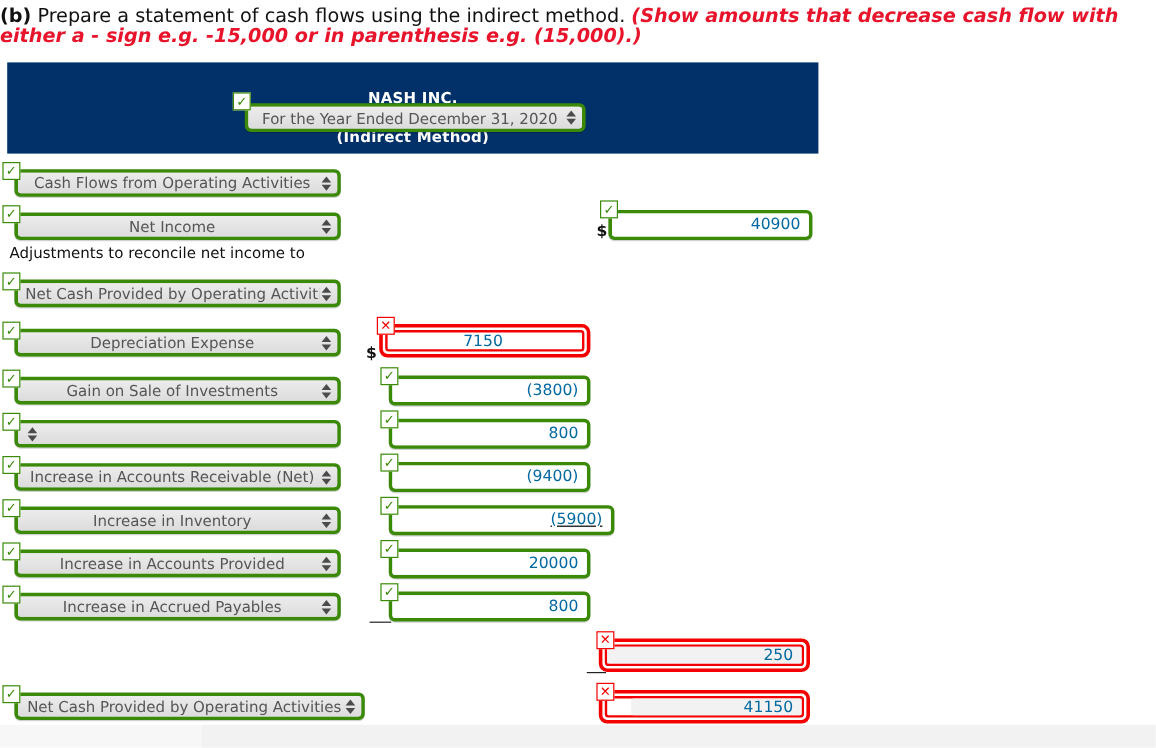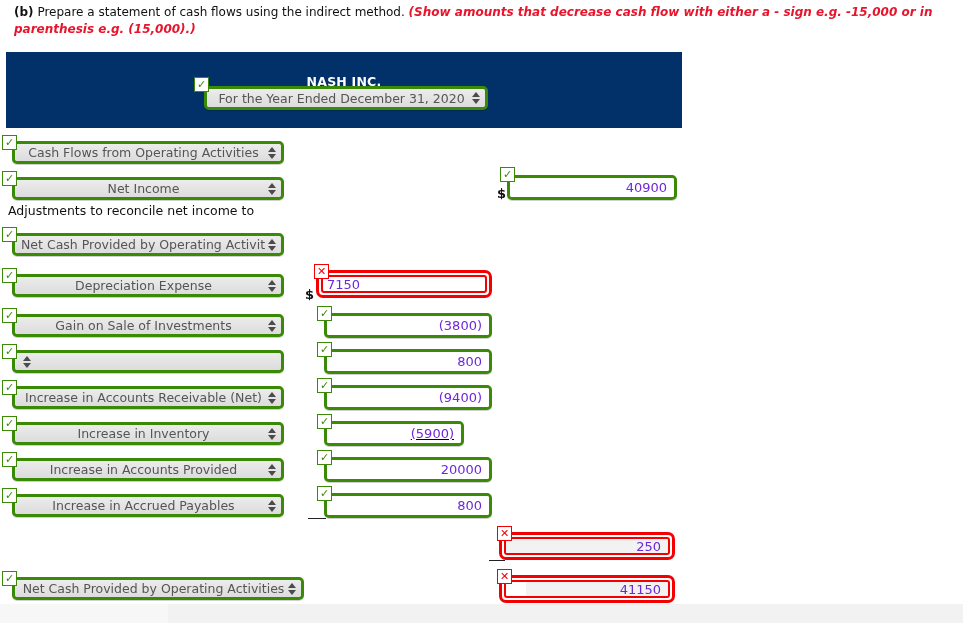--- a/index.html
+++ b/index.html
@@ -6,22 +6,22 @@
   body{
     width:963px;height:623px;
     background:#ffffff;
     font-family:"DejaVu Sans","Liberation Sans",sans-serif;
     font-size:13px;color:#000;
     position:relative;overflow:hidden;
   }
 
   
   #instruction{
-    position:absolute;left:14px;top:4px;width:944px;
-    font-size:12px;line-height:17px;color:#111;
+    position:absolute;left:0;top:4px;width:944px;
+    font-size:16px;line-height:17px;color:#111;
   }
   #instruction .lead{font-weight:bold;}
   #instruction .hint{color:#e8142b;font-weight:bold;font-style:italic;}
 
   
   #title-block{
     position:absolute;left:6px;top:52px;width:676px;height:76px;
     background:#023169;color:#ffffff;
     text-align:center;
   }
@@ -52,21 +52,21 @@
     border-radius:7px;
     background:#ffffff;
     padding:2px;
   }
   .bad-frame > .inner{
     box-sizing:border-box;
     width:100%;height:100%;
     border:2px solid #f40000;
     border-radius:3px;
     background:#ffffff;
-    display:flex;align-items:center;justify-content:flex-start;
+    display:flex;align-items:center;justify-content:center;
   }
 
   
   .sel{
     display:flex;align-items:center;
     height:100%;
     background:linear-gradient(#ececec,#dcdcdc);
     border-radius:3px;
     padding:0 4px 0 6px;
   }
@@ -88,21 +88,21 @@
   .stepper i.up{border-bottom:5px solid #4b4b4b;margin-bottom:2px;}
   .stepper i.dn{border-top:5px solid #4b4b4b;}
 
   
   .num{
     display:flex;align-items:center;justify-content:flex-end;
     height:100%;
     background:#ffffff;
     border-radius:2px;
     padding:0 7px 0 4px;
-    font-size:13px;color:#6d28d9;
+    font-size:13px;color:#0369a1;
   }
   .num.grey{background:#f2f2f2;}
 
   
   .badge{
     position:absolute;
     width:15px;height:15px;
     box-sizing:border-box;
     background:#ffffff;
     font-size:11px;line-height:13px;text-align:center;
@@ -138,21 +138,21 @@
   }
 </style>
 </head>
 <body>
 
 <div id="instruction"><span class="lead">(b)</span><span> Prepare a statement of cash flows using the indirect method. </span><span class="hint">(Show amounts that decrease cash flow with either a - sign e.g. -15,000 or in parenthesis e.g. (15,000).)</span></div>
 
 <div id="title-block">
   <div class="line" id="t-company">NASH INC.</div>
   <div class="line">Statement of Cash Flows</div>
-  <div class="line" id="t-method" style="margin-top:26px">(Indirect Method)</div>
+  <div class="line" id="t-method" style="">(Indirect Method)</div>
 </div>
 
 <div id="period-wrap">
   <div class="badge ok" style="left:-2px;top:-9px">✓</div>
   <div class="ctl ok-frame" style="left:8px;top:0;width:284px;height:24px;">
     <div class="sel">
       <span class="txt">For the Year Ended December 31, 2020</span>
       <span class="stepper">
           <i class="up"></i>
           <i class="dn"></i>
@@ -267,21 +267,21 @@
 <div class="ctl ok-frame" style="left:12px;top:422px;width:272px;height:23px;">
   <div class="sel">
       <span class="txt">Increase in Inventory</span>
       <span class="stepper">
         <i class="up"></i>
         <i class="dn"></i>
       </span>
     </div>
 </div>
 <div class="badge ok" style="left:317px;top:414px">✓</div>
-<div class="ctl ok-frame" style="left:324px;top:421px;width:140px;height:25px;background:#fff;text-decoration:underline;">
+<div class="ctl ok-frame" style="left:324px;top:421px;width:188px;height:25px;background:#fff;text-decoration:underline;">
   <div class="num">(5900)</div>
 </div>
 
 <div class="badge ok" style="left:2px;top:452px">✓</div>
 <div class="ctl ok-frame" style="left:12px;top:458px;width:272px;height:23px;">
   <div class="sel">
       <span class="txt">Increase in Accounts Provided</span>
       <span class="stepper">
         <i class="up"></i>
         <i class="dn"></i>

